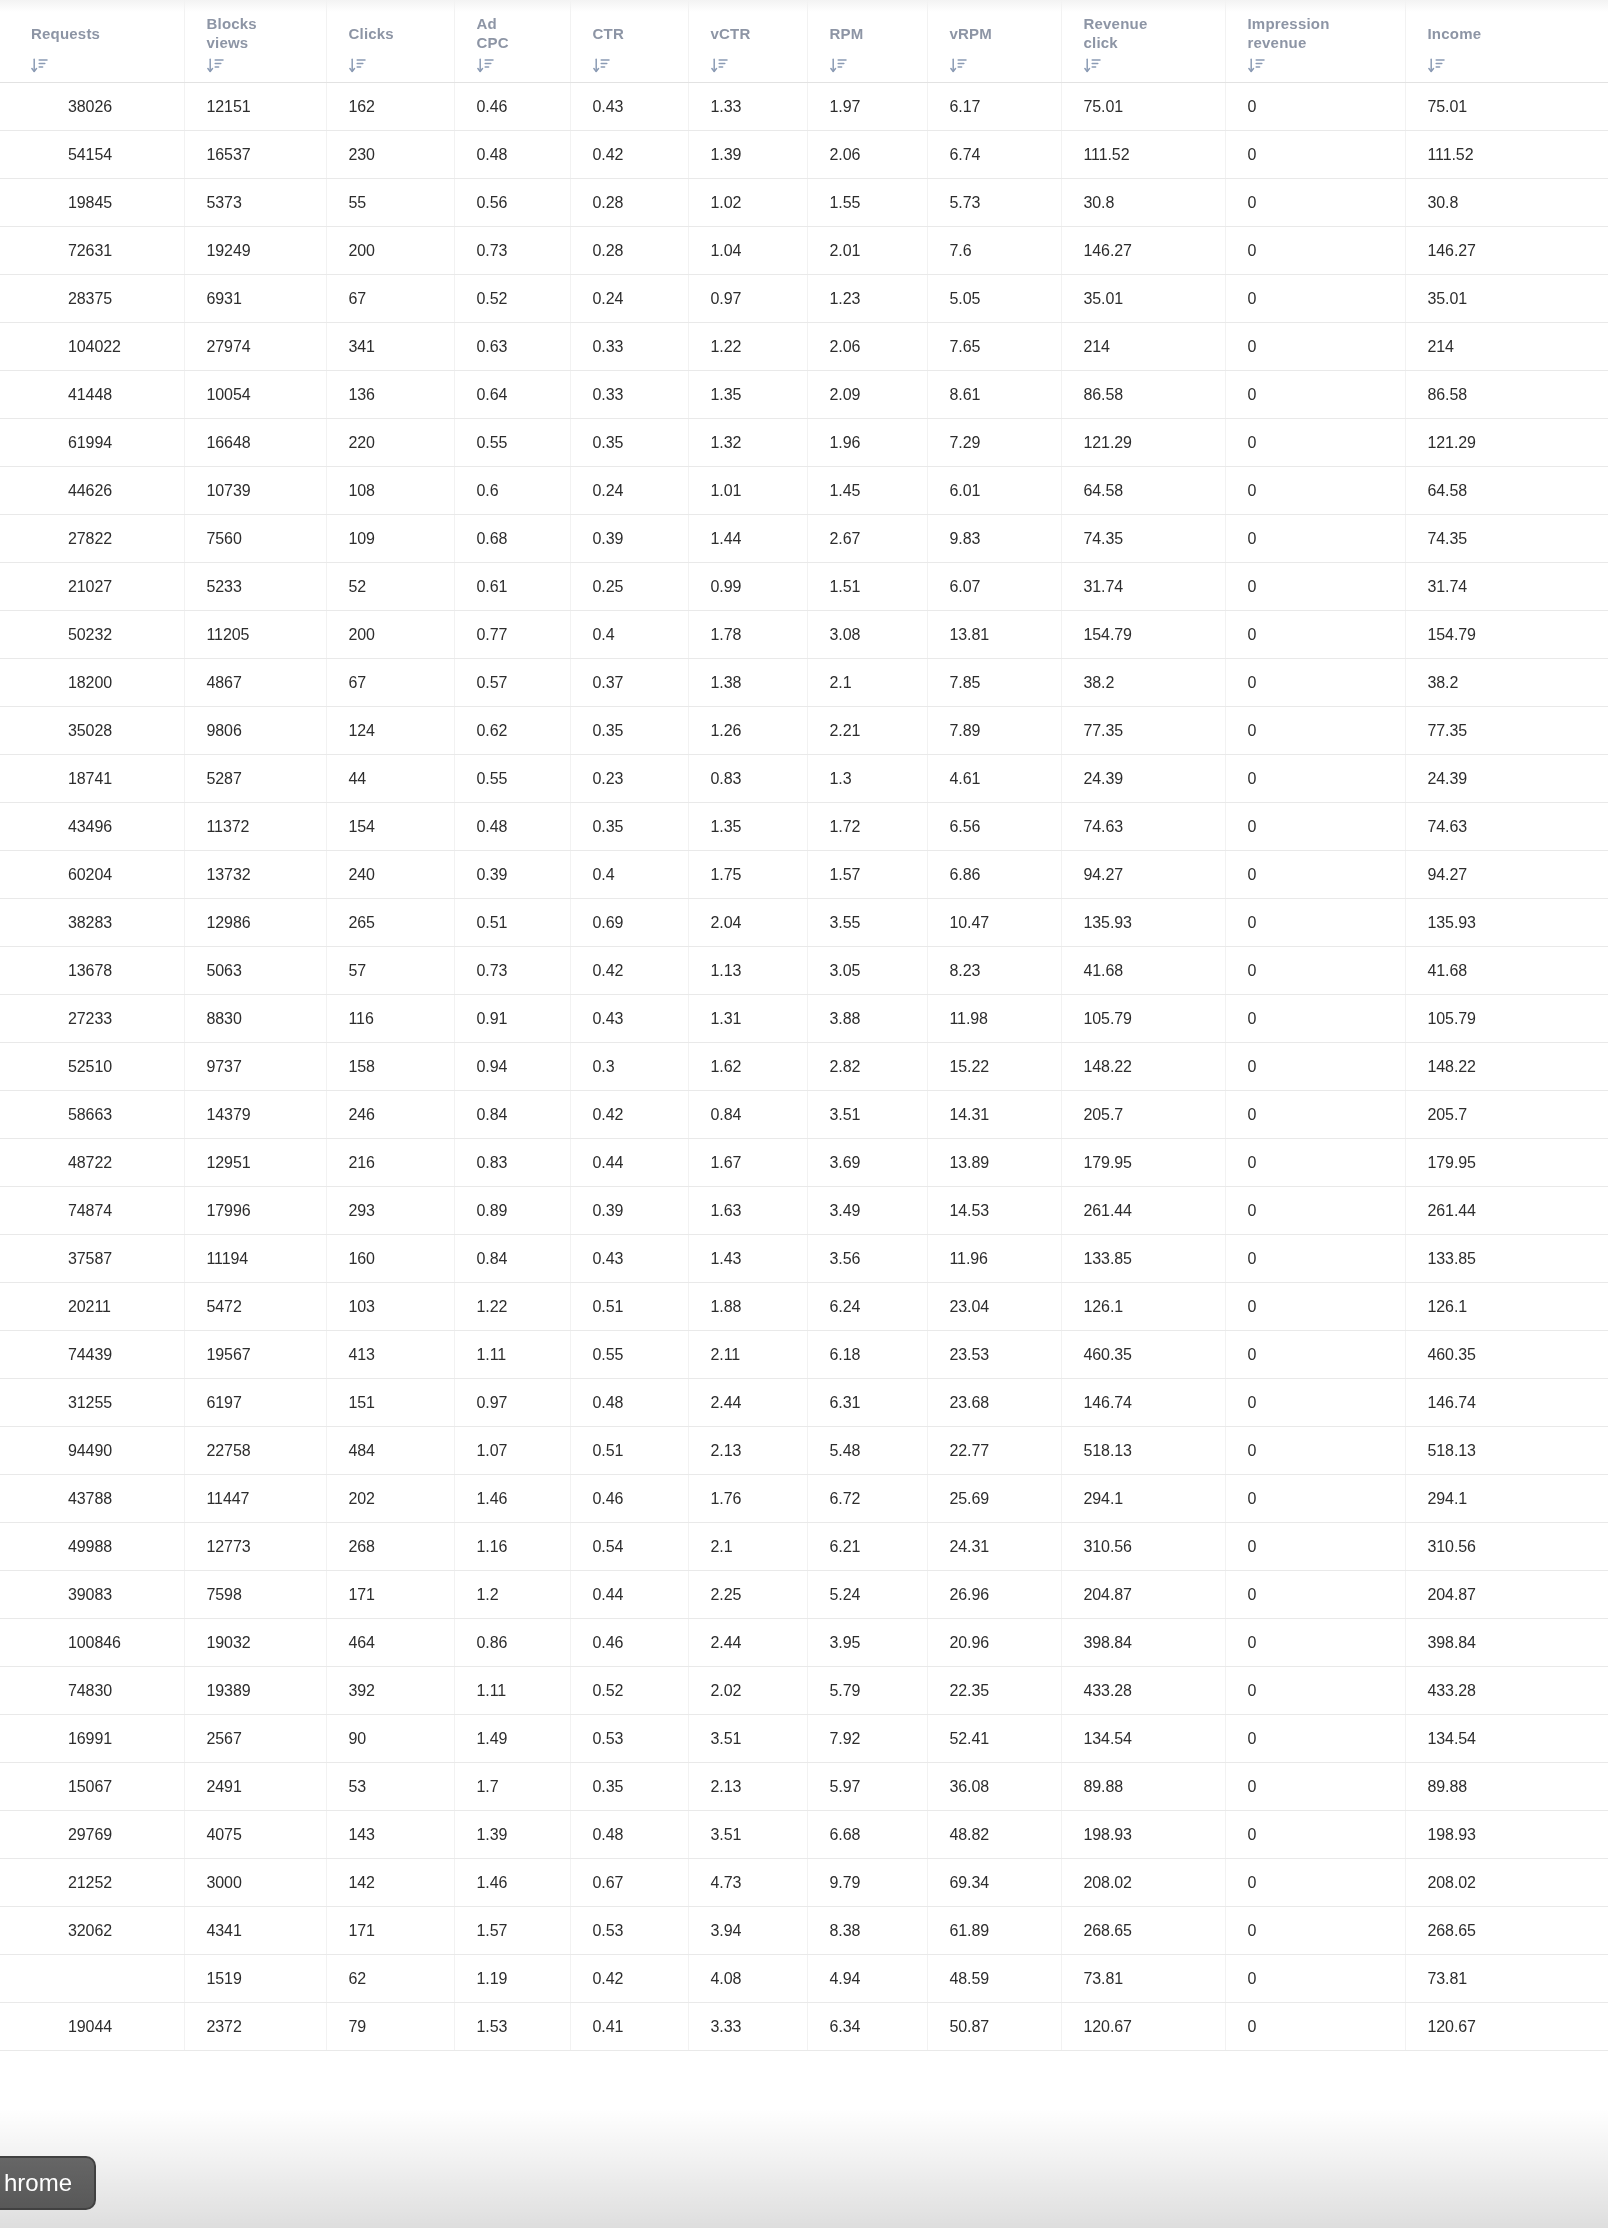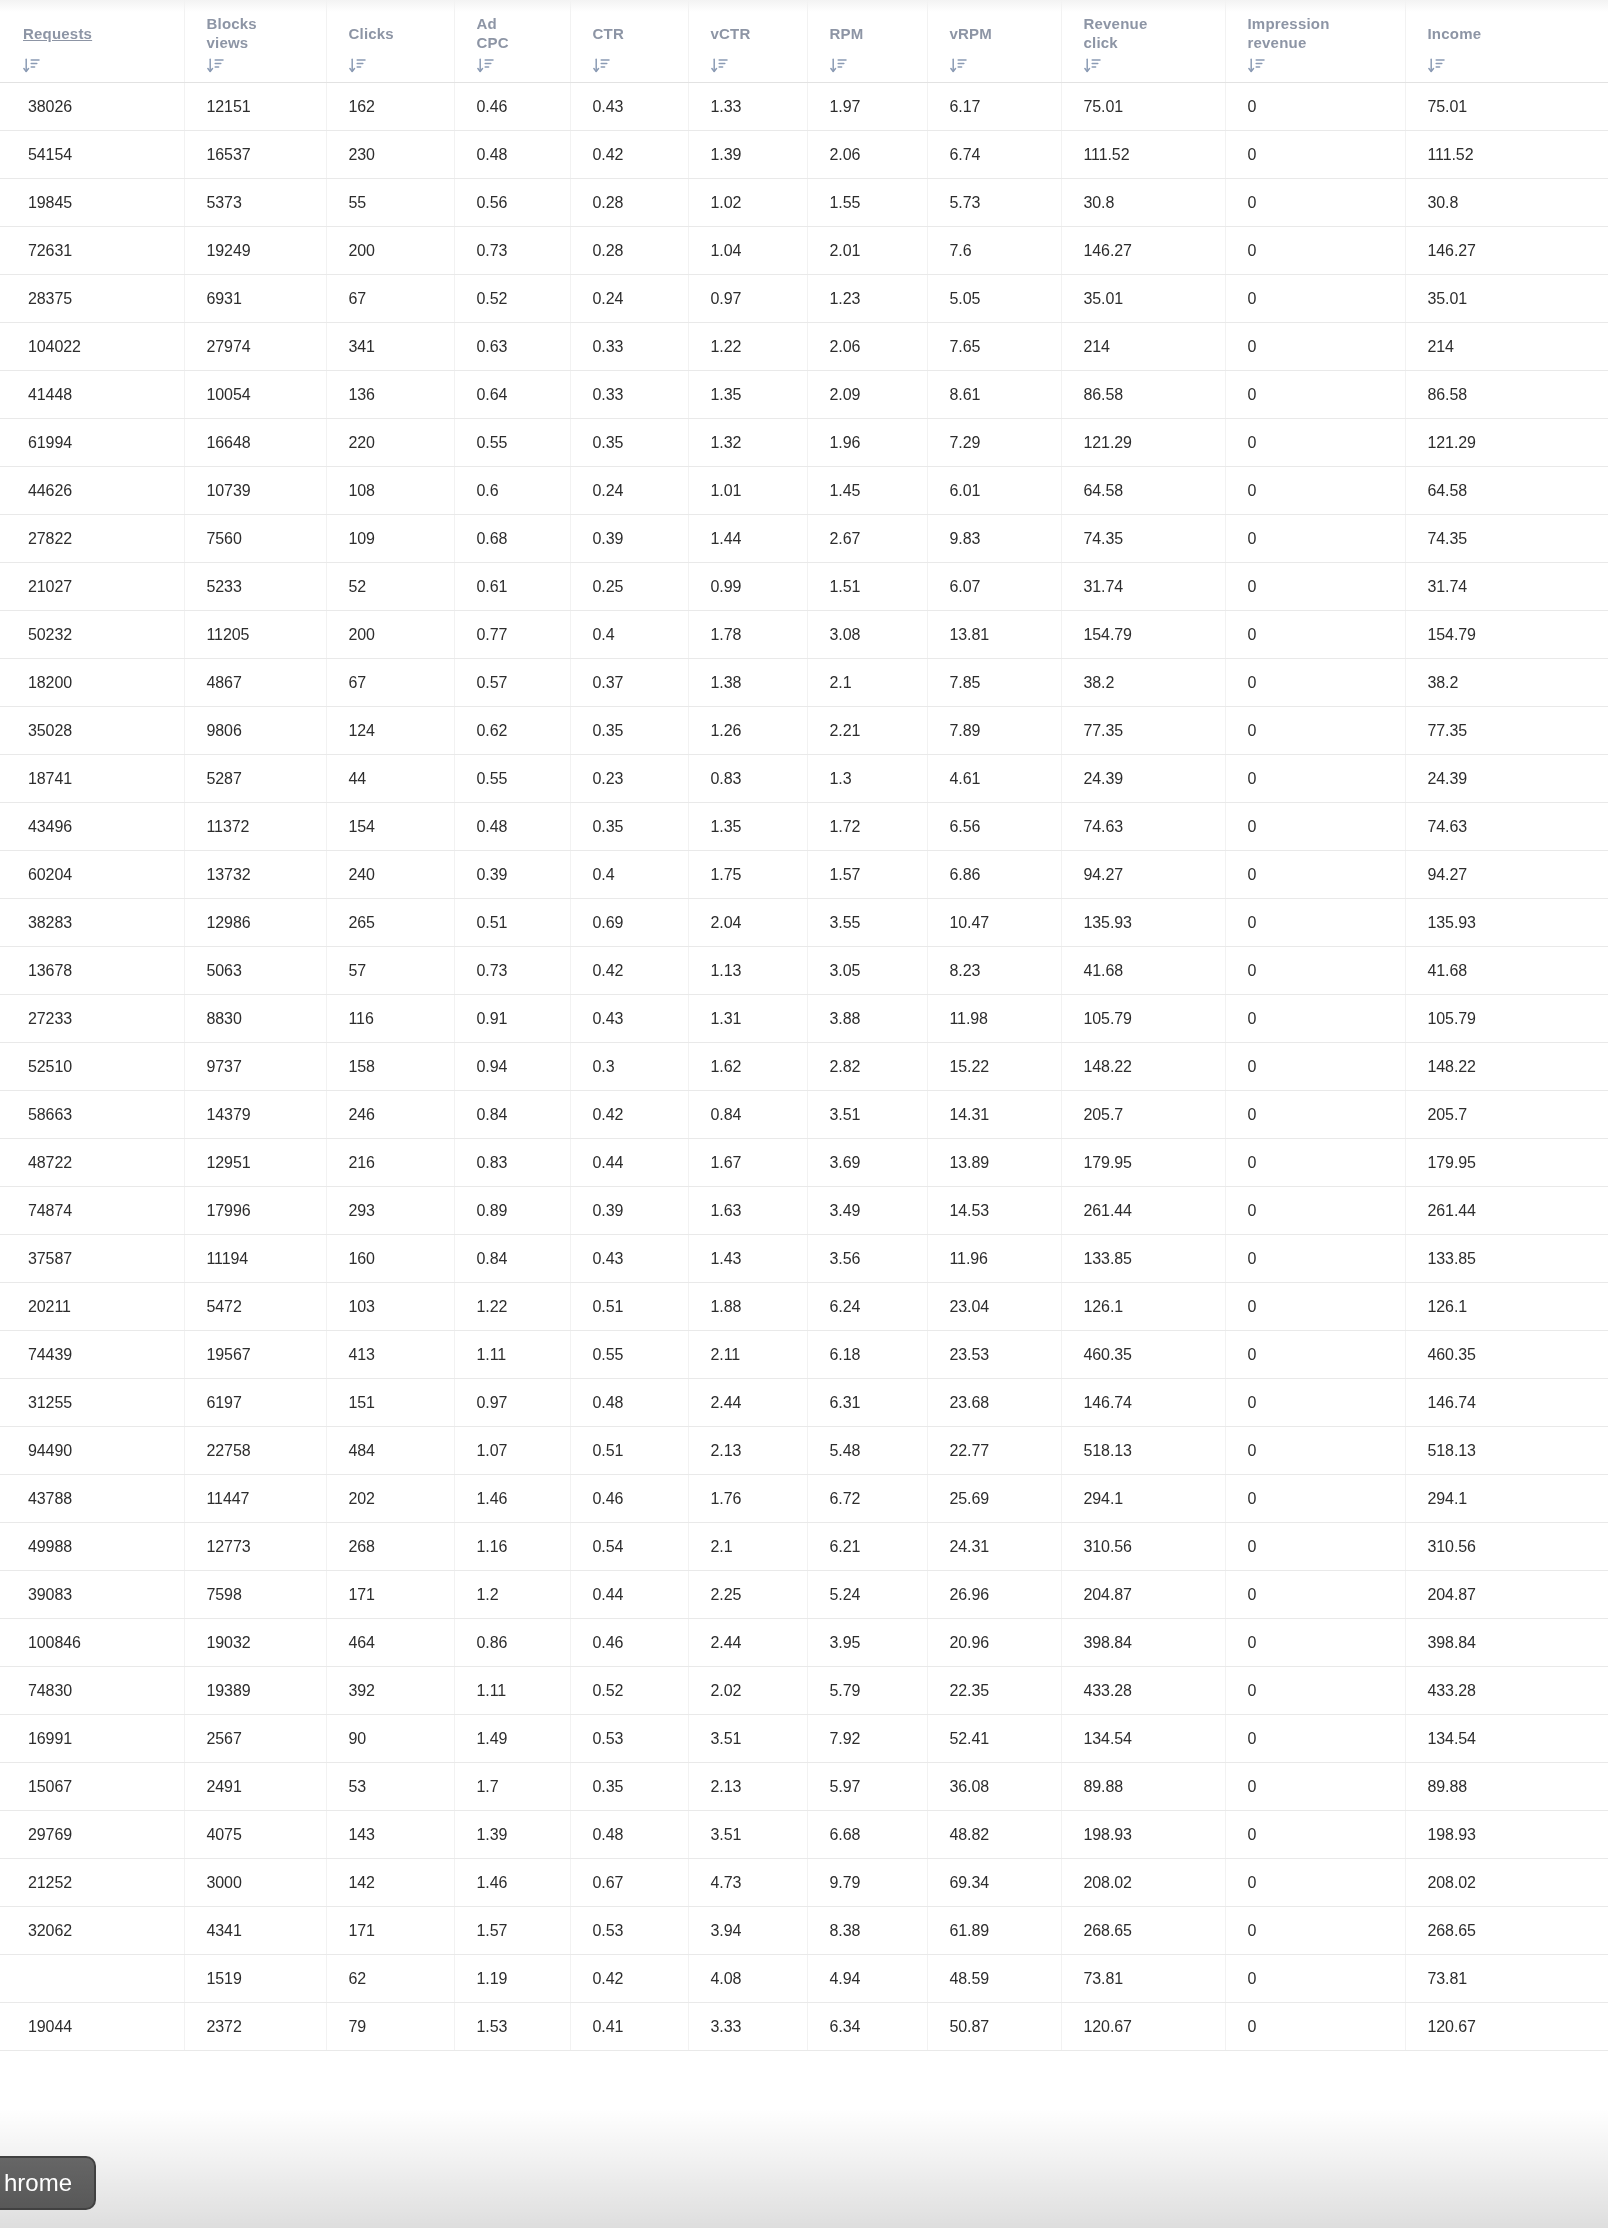--- a/index.html
+++ b/index.html
@@ -25,21 +25,21 @@
     padding: 13px 0 9px 22px;
     border-right: 1px solid #f2f2f2;
     border-bottom: 1px solid #e2e2e2;
     font-weight: bold;
     font-size: 15px;
     line-height: 19px;
     letter-spacing: 0.2px;
     color: #8d95a5;
     background: #ffffff;
   }
-  thead th:first-child { padding-left: 23px; text-decoration: underline; }
+  thead th:first-child { padding-left: 31px; }
   thead th:last-child { border-right: none; }
 
   .label-box {
     display: flex;
     align-items: center;
     min-height: 40px;
   }
   .col-label { width: min-content; white-space: normal; }
 
   .sort-icon { display: block; margin-top: 5px; }
@@ -48,21 +48,21 @@
     height: 47px;
     padding: 0 0 0 22px;
     border-bottom: 1px solid #e9e9e9;
     border-right: 1px solid #f2f2f2;
     font-size: 16px;
     letter-spacing: -0.1px;
     color: #2d2d2d;
     white-space: nowrap;
     vertical-align: middle;
   }
-  tbody td:first-child { padding-left: 28px; }
+  tbody td:first-child { padding-left: 68px; }
   tbody td:last-child { border-right: none; }
 
   .top-fade {
     position: absolute;
     left: 0; top: 0;
     width: 100%; height: 12px;
     background: linear-gradient(#f3f3f3, rgba(255,255,255,0));
     pointer-events: none;
     z-index: 5;
   }

